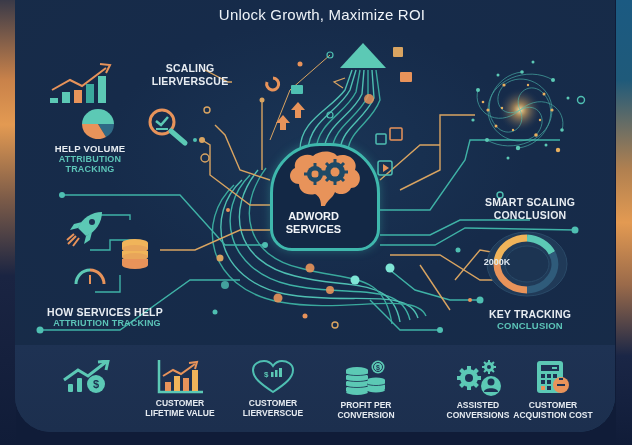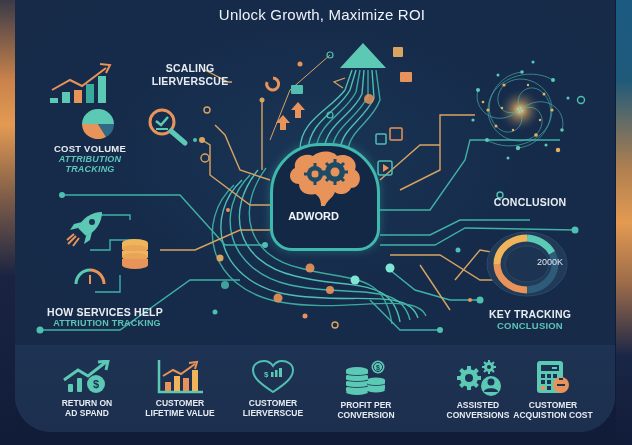--- a/index.html
+++ b/index.html
@@ -47,22 +47,22 @@
     position: absolute; left: 270px; top: 143px; width: 110px; height: 108px;
     border: 3px solid #3fb8ad; border-radius: 50px 50px 22px 22px;
     background: #132845;
     box-shadow: 0 0 10px rgba(63,184,173,0.35);
   }
   .center-title {
     position: absolute; left: 270px; top: 210px; width: 87px; text-align: center;
     color: #f2f5f8; font-weight: bold; font-size: 11px; line-height: 12.5px;
   }
   .gauge-label {
-    position: absolute; left: 503px; top: 257px; width: 60px; text-align: right;
-    color: #dfe6ee; font-size: 9px; font-weight: normal;
+    position: absolute; left: 467px; top: 257px; width: 60px; text-align: center;
+    color: #dfe6ee; font-size: 9px; font-weight: bold;
   }
   .metric {
     position: absolute; top: 360px; width: 96px; text-align: center;
   }
   .metric svg { display: block; margin: 0 auto; }
   .metric-label {
     color: #e6ebf1; font-weight: bold; font-size: 8.5px; line-height: 10px; margin-top: 4px;
     white-space: pre-line;
   }
   svg { position: absolute; }
@@ -181,22 +181,22 @@
   <rect x="50" y="14" width="8" height="27" fill="#5cc9b5"></rect>
   <polyline points="4,28 22,18 34,24 58,6" fill="none" stroke="#e8935a" stroke-width="2"></polyline>
   <path d="M52 2 L62 3 L58 11" fill="none" stroke="#e8935a" stroke-width="2"></path>
 </svg>
 <svg width="36" height="30" viewBox="0 0 36 30" style="left:80px;top:109px;">
   <path d="M18 15 L18 0 A16 15 0 0 1 34 15 Z" fill="#5cc9b5"></path>
   <path d="M18 15 L34 15 A16 15 0 0 1 26 28 Z" fill="#2f6a86"></path>
   <path d="M18 15 L26 28 A16 15 0 0 1 2 15 Z" fill="#e8935a"></path>
   <path d="M18 15 L2 15 A16 15 0 0 1 18 0 Z" fill="#5cc9b5"></path>
 </svg>
-<div class="label-white" style="left:40px;top:142px;width:100px;font-size:9.5px;">COST VOLUME</div>
-<div class="label-teal" style="left:35px;top:154px;width:110px;font-style:italic;">ATTRIBUTION TRACKING</div>
+<div class="label-white" style="left:40px;top:142px;width:100px;font-size:9.5px;">HELP VOLUME</div>
+<div class="label-teal" style="left:35px;top:154px;width:110px;">ATTRIBUTION TRACKING</div>
 
 <div class="label-white" style="left:140px;top:62px;width:100px;">
   <div>SCALING</div>
   <div>LIERVERSCUE</div>
 </div>
 <svg width="50" height="45" viewBox="0 0 50 45" style="left:145px;top:106px;">
   <circle cx="17" cy="16" r="12" fill="none" stroke="#e8935a" stroke-width="3"></circle>
   <path d="M11 15 L16 19 L23 11" fill="none" stroke="#5cc9b5" stroke-width="2.5"></path>
   <line x1="11" y1="23" x2="23" y2="23" stroke="#5cc9b5" stroke-width="2"></line>
   <line x1="26" y1="25" x2="40" y2="37" stroke="#5cc9b5" stroke-width="5" stroke-linecap="round"></line>
@@ -269,23 +269,25 @@
     <line x1="41" y1="13" x2="59" y2="31"></line>
       <line x1="59" y1="13" x2="41" y2="31"></line>
   </g>
   <g fill="#e8935a">
     <circle cx="30" cy="24" r="3.5"></circle>
     <circle cx="50" cy="22" r="4.5"></circle>
   </g>
 </svg>
 <div class="center-title">
   <div>ADWORD</div>
+  <div>SERVICES</div>
 </div>
 
 <div class="label-white" style="left:475px;top:196px;width:110px;font-size:10.5px;line-height:13px;">
+  <div>SMART SCALING</div>
   <div>CONCLUSION</div>
 </div>
 <svg width="82" height="66" viewBox="0 0 82 66" style="left:486px;top:231px;">
   <ellipse cx="41" cy="33" rx="40" ry="32" fill="#203a58" stroke="#2a4a68" stroke-width="1"></ellipse>
   <g fill="none" stroke-width="7">
     <path d="M41 7 A30 26 0 0 1 66 22" stroke="#5cc9b5"></path>
     <path d="M66 22 A30 26 0 0 1 41 59" stroke="#2f5b7a"></path>
     <path d="M41 59 A30 26 0 0 1 11 33" stroke="#e8935a"></path>
     <path d="M11 33 A30 26 0 0 1 41 7" stroke="#f0b45a"></path>
   </g>
@@ -322,22 +324,20 @@
 
 <div class="metric" style="left:39px;">
   <svg width="50" height="34" viewBox="0 0 50 34" style="position:relative;">
     <polyline points="2,20 16,10 26,16 44,2" fill="none" stroke="#5cc9b5" stroke-width="3"></polyline>
     <path d="M36 2 L46 1 L44 10" fill="none" stroke="#5cc9b5" stroke-width="3"></path>
     <rect x="6" y="24" width="5" height="8" rx="1" fill="#5cc9b5"></rect>
     <rect x="15" y="18" width="5" height="14" rx="1" fill="#5cc9b5"></rect>
     <circle cx="34" cy="24" r="9" fill="#5cc9b5"></circle>
     <text x="34" y="28" text-anchor="middle" font-size="11" font-weight="bold" fill="#1c3252" font-family="Liberation Sans, sans-serif">$</text>
   </svg>
-  <div class="metric-label">RETURN ON
-AD SPAND</div>
 </div>
 
 <div class="metric" style="left:132px;">
   <svg width="46" height="34" viewBox="0 0 46 34" style="position:relative;">
     <polyline points="2,0 2,32 46,32" fill="none" stroke="#5cc9b5" stroke-width="2.5"></polyline>
     <rect x="8" y="22" width="6" height="9" fill="#e8935a"></rect>
     <rect x="17" y="16" width="6" height="15" fill="#f0b45a"></rect>
     <rect x="26" y="18" width="6" height="13" fill="#e8935a"></rect>
     <rect x="35" y="10" width="6" height="21" fill="#f0b45a"></rect>
     <polyline points="6,16 16,10 24,14 38,4" fill="none" stroke="#e8935a" stroke-width="2"></polyline>

